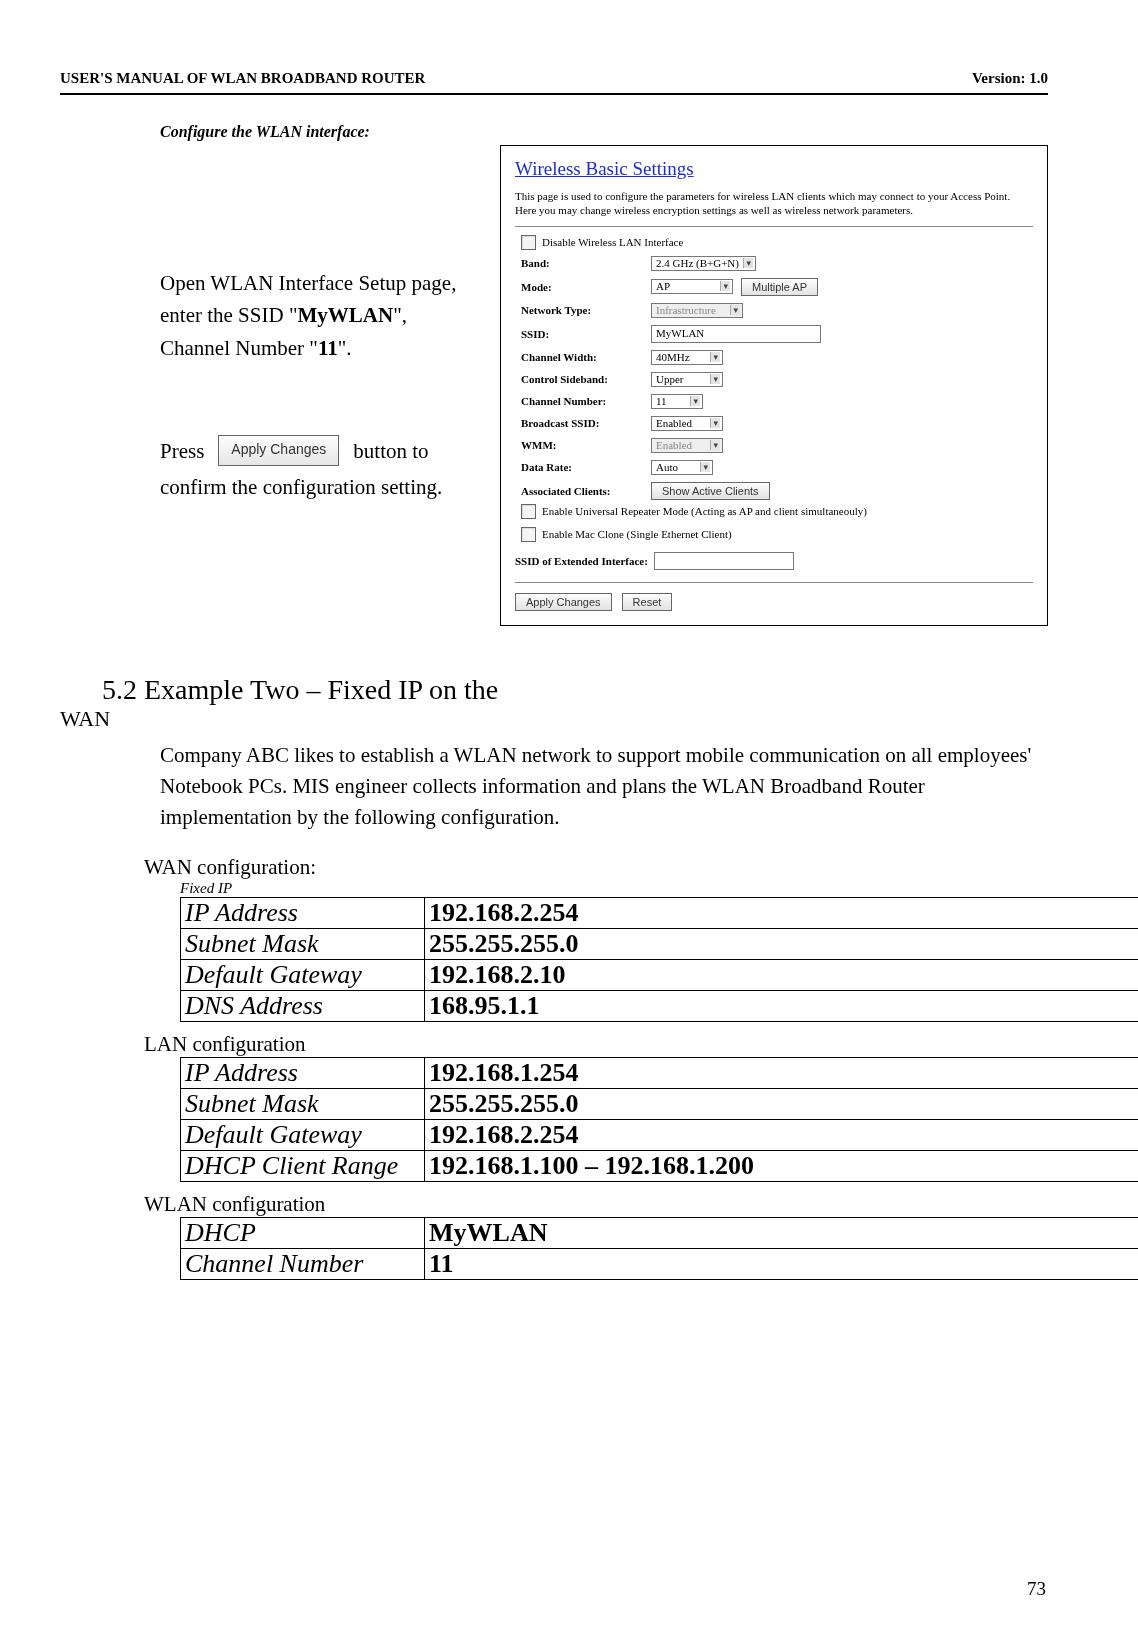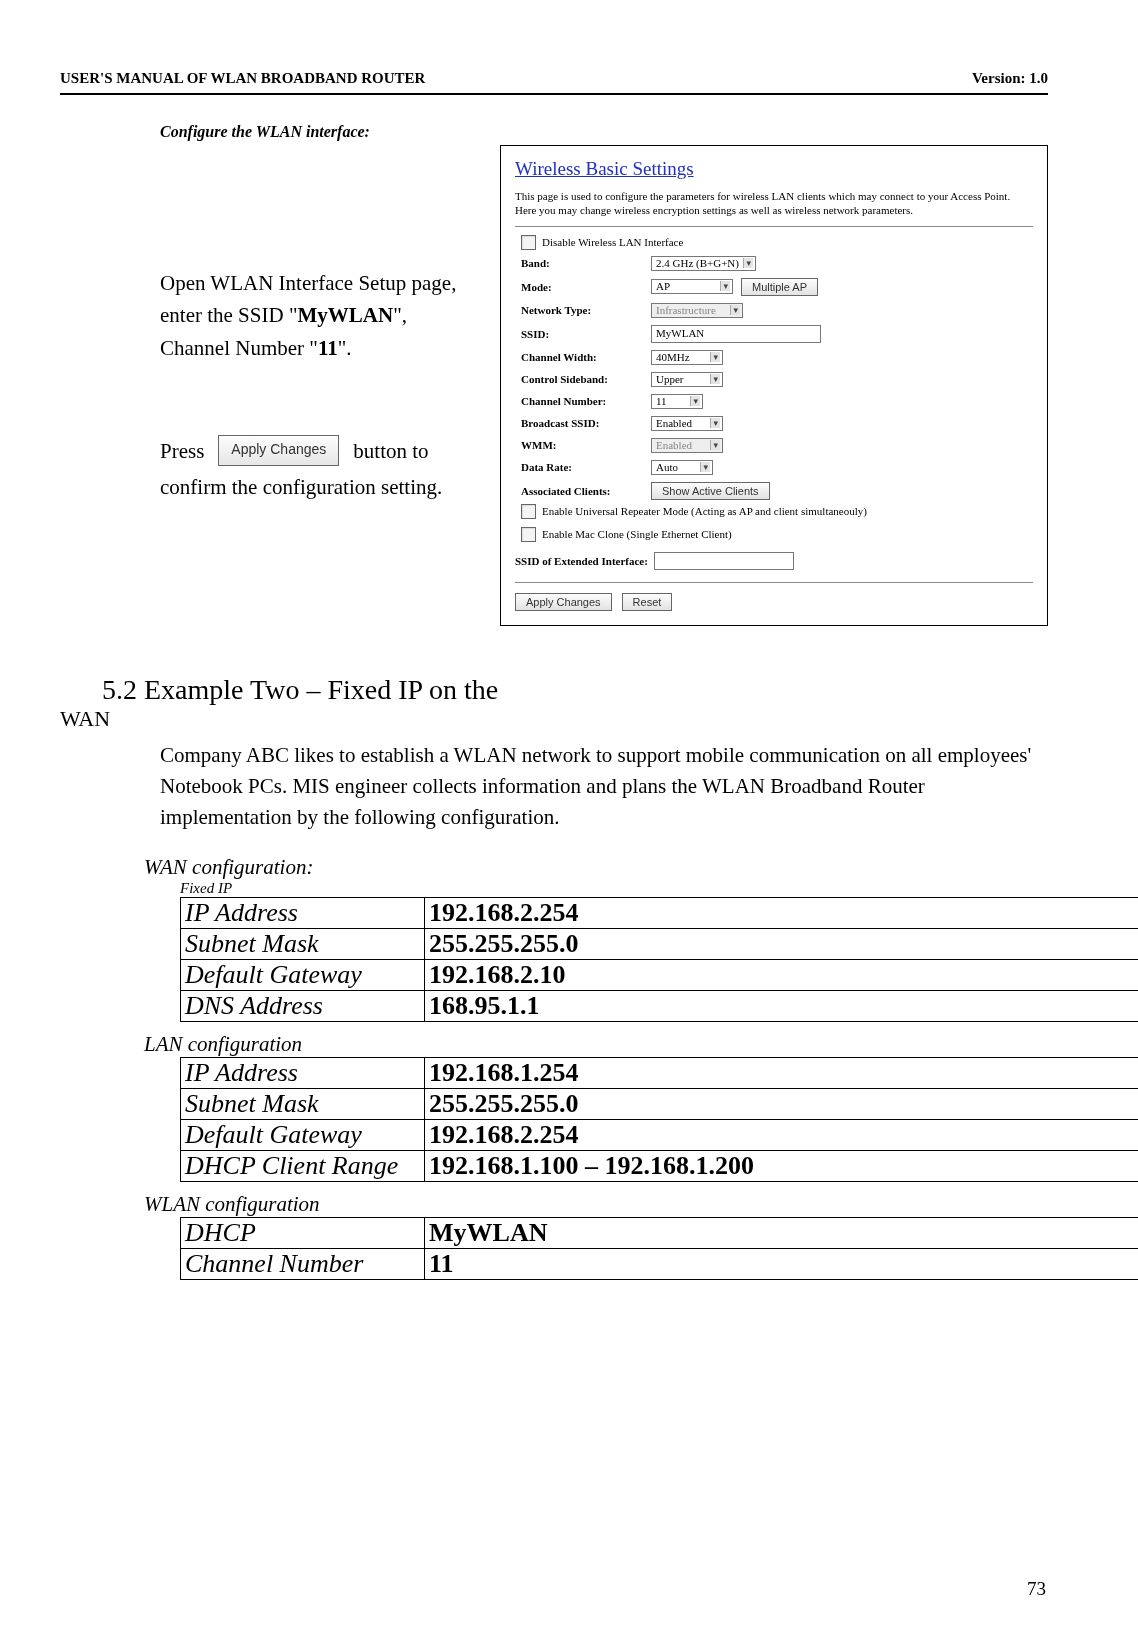--- a/index.html
+++ b/index.html
@@ -194,21 +194,20 @@
     margin-bottom: 8px;
   }
   .body-text {
     font-size: 21px;
     margin-left: 100px;
     line-height: 1.48;
     max-width: 900px;
     margin-bottom: 22px;
   }
   .sub-title {
-    font-style: italic;
     font-size: 21px;
     margin-left: 84px;
     margin-top: 10px;
   }
   .sub-sub {
     font-style: italic;
     font-size: 15px;
     margin-left: 120px;
     margin-top: 0px;
   }

